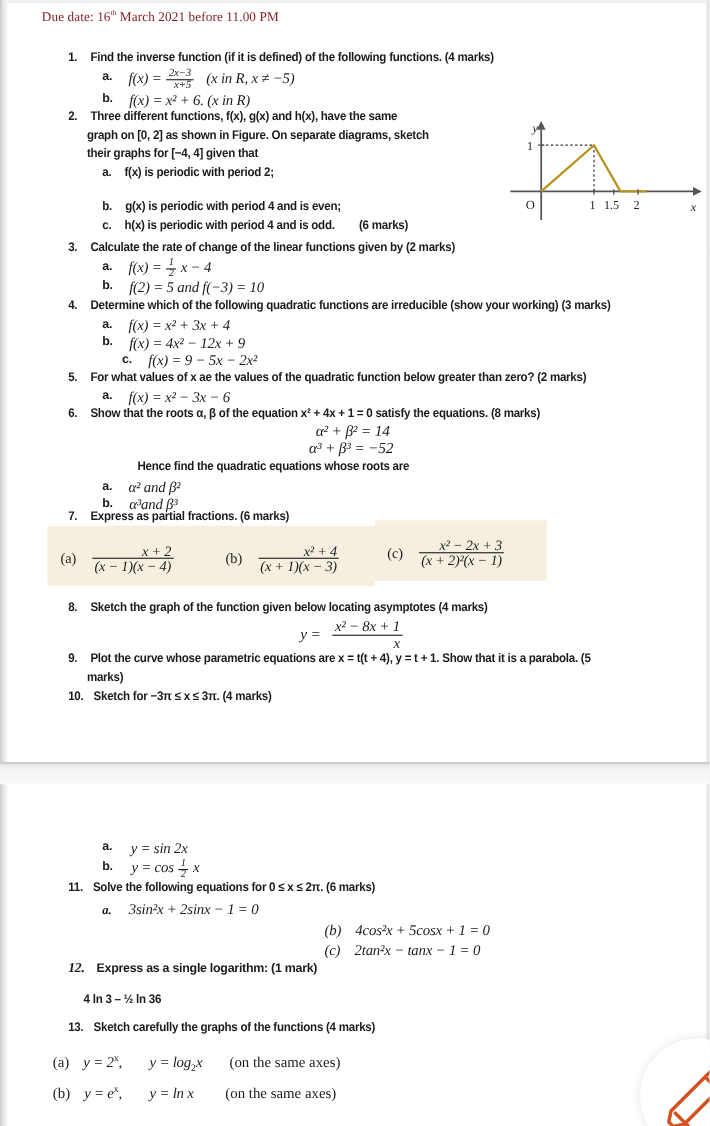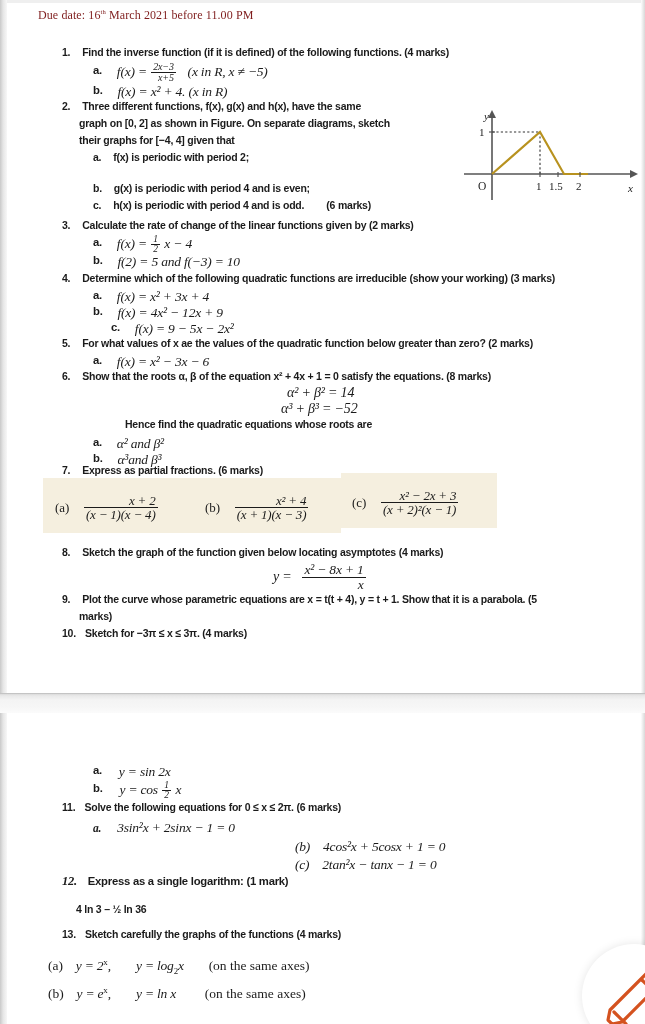--- a/index.html
+++ b/index.html
@@ -103,21 +103,21 @@
     <span class="frac math" style="font-size:10px;vertical-align:-0.5em">
       <span class="num">2x−3</span>
       <span class="den">x+5</span>
     </span>
     <span style="display:inline-block;width:3px"></span>
     <span class="math">(x in R, x ≠ −5)</span>
   </div>
   <div class="line" style="left:93px;top:82px;">
     <span class="q" style="position:relative;top:-2px">b.</span>
     <span style="display:inline-block;width:6px"></span>
-    <span class="math">f(x) = x² + 4. (x in R)</span>
+    <span class="math">f(x) = x² + 6. (x in R)</span>
   </div>
 
   <div class="line q" style="left:62px;top:100px;">
     <span>2.</span>
     <span style="display:inline-block;width:7px"></span>
     <span>Three different functions, f(x), g(x) and h(x), have the same</span>
   </div>
   <div class="line q" style="left:79px;top:117px;">graph on [0, 2] as shown in Figure. On separate diagrams, sketch</div>
   <div class="line q" style="left:79px;top:134px;">their graphs for [−4, 4] given that</div>
   <div class="line q" style="left:93px;top:151px;">

